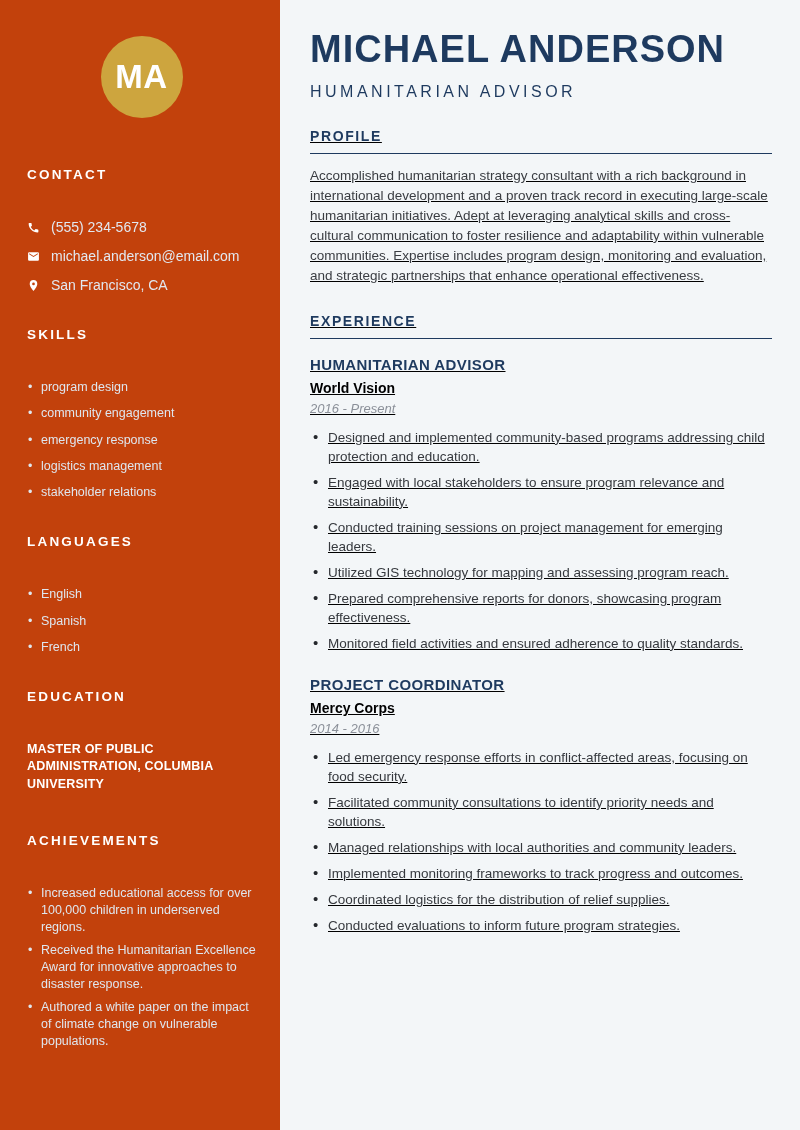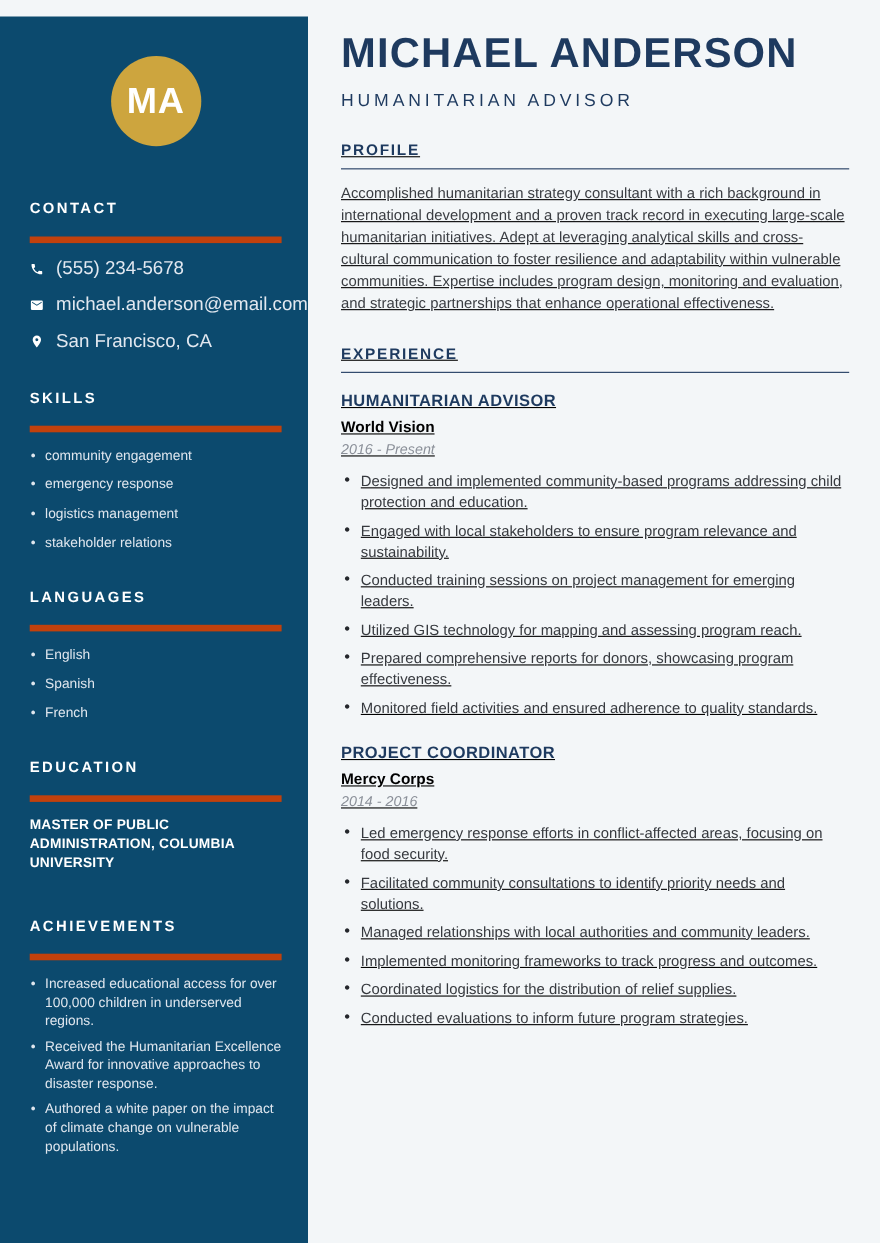--- a/index.html
+++ b/index.html
@@ -13,24 +13,23 @@
     height: 1130px;
     display: flex;
     overflow: hidden;
     background: #f3f6f8;
   }
 
   
   .sidebar {
     width: 280px;
     flex: 0 0 280px;
-    background: #0c4a6e;
+    background: #c2410c;
     color: #dde4ed;
     padding: 36px 24px 20px 27px;
-    margin-top: 15px;
   }
   .avatar {
     width: 82px; height: 82px;
     border-radius: 50%;
     background: #cda53e;
     color: #ffffff;
     font-size: 33px;
     font-weight: bold;
     display: flex; align-items: center; justify-content: center;
     margin: 0 auto;
@@ -45,21 +44,21 @@
     letter-spacing: 2.2px;
     padding-bottom: 18px;
     border-bottom: 6px solid #c2410c;
     margin-bottom: 13px;
   }
   .contact-row {
     display: flex;
     align-items: center;
     gap: 11px;
     margin-bottom: 13px;
-    font-size: 17px;
+    font-size: 14px;
     color: #e2e8f0;
   }
   .contact-row:last-child { margin-bottom: 0; }
   .contact-icon { width: 13px; height: 13px; flex: 0 0 13px; display: inline-flex; }
   .contact-icon svg { width: 13px; height: 13px; fill: #ffffff; }
 
   ul.side-list { list-style: none; }
   ul.side-list li {
     position: relative;
     padding-left: 14px;
@@ -190,20 +189,21 @@
               <path d="M12 2a7 7 0 0 0-7 7c0 5.25 7 13 7 13s7-7.75 7-13a7 7 0 0 0-7-7zm0 9.5A2.5 2.5 0 1 1 12 6.5a2.5 2.5 0 0 1 0 5z"></path>
             </svg>
         </span>
         <span>San Francisco, CA</span>
       </div>
     </div>
 
     <div class="side-section">
       <div class="side-heading">SKILLS</div>
       <ul class="side-list">
+          <li>program design</li>
           <li>community engagement</li>
           <li>emergency response</li>
           <li>logistics management</li>
           <li>stakeholder relations</li>
         </ul>
     </div>
 
     <div class="side-section">
       <div class="side-heading">LANGUAGES</div>
       <ul class="side-list">

